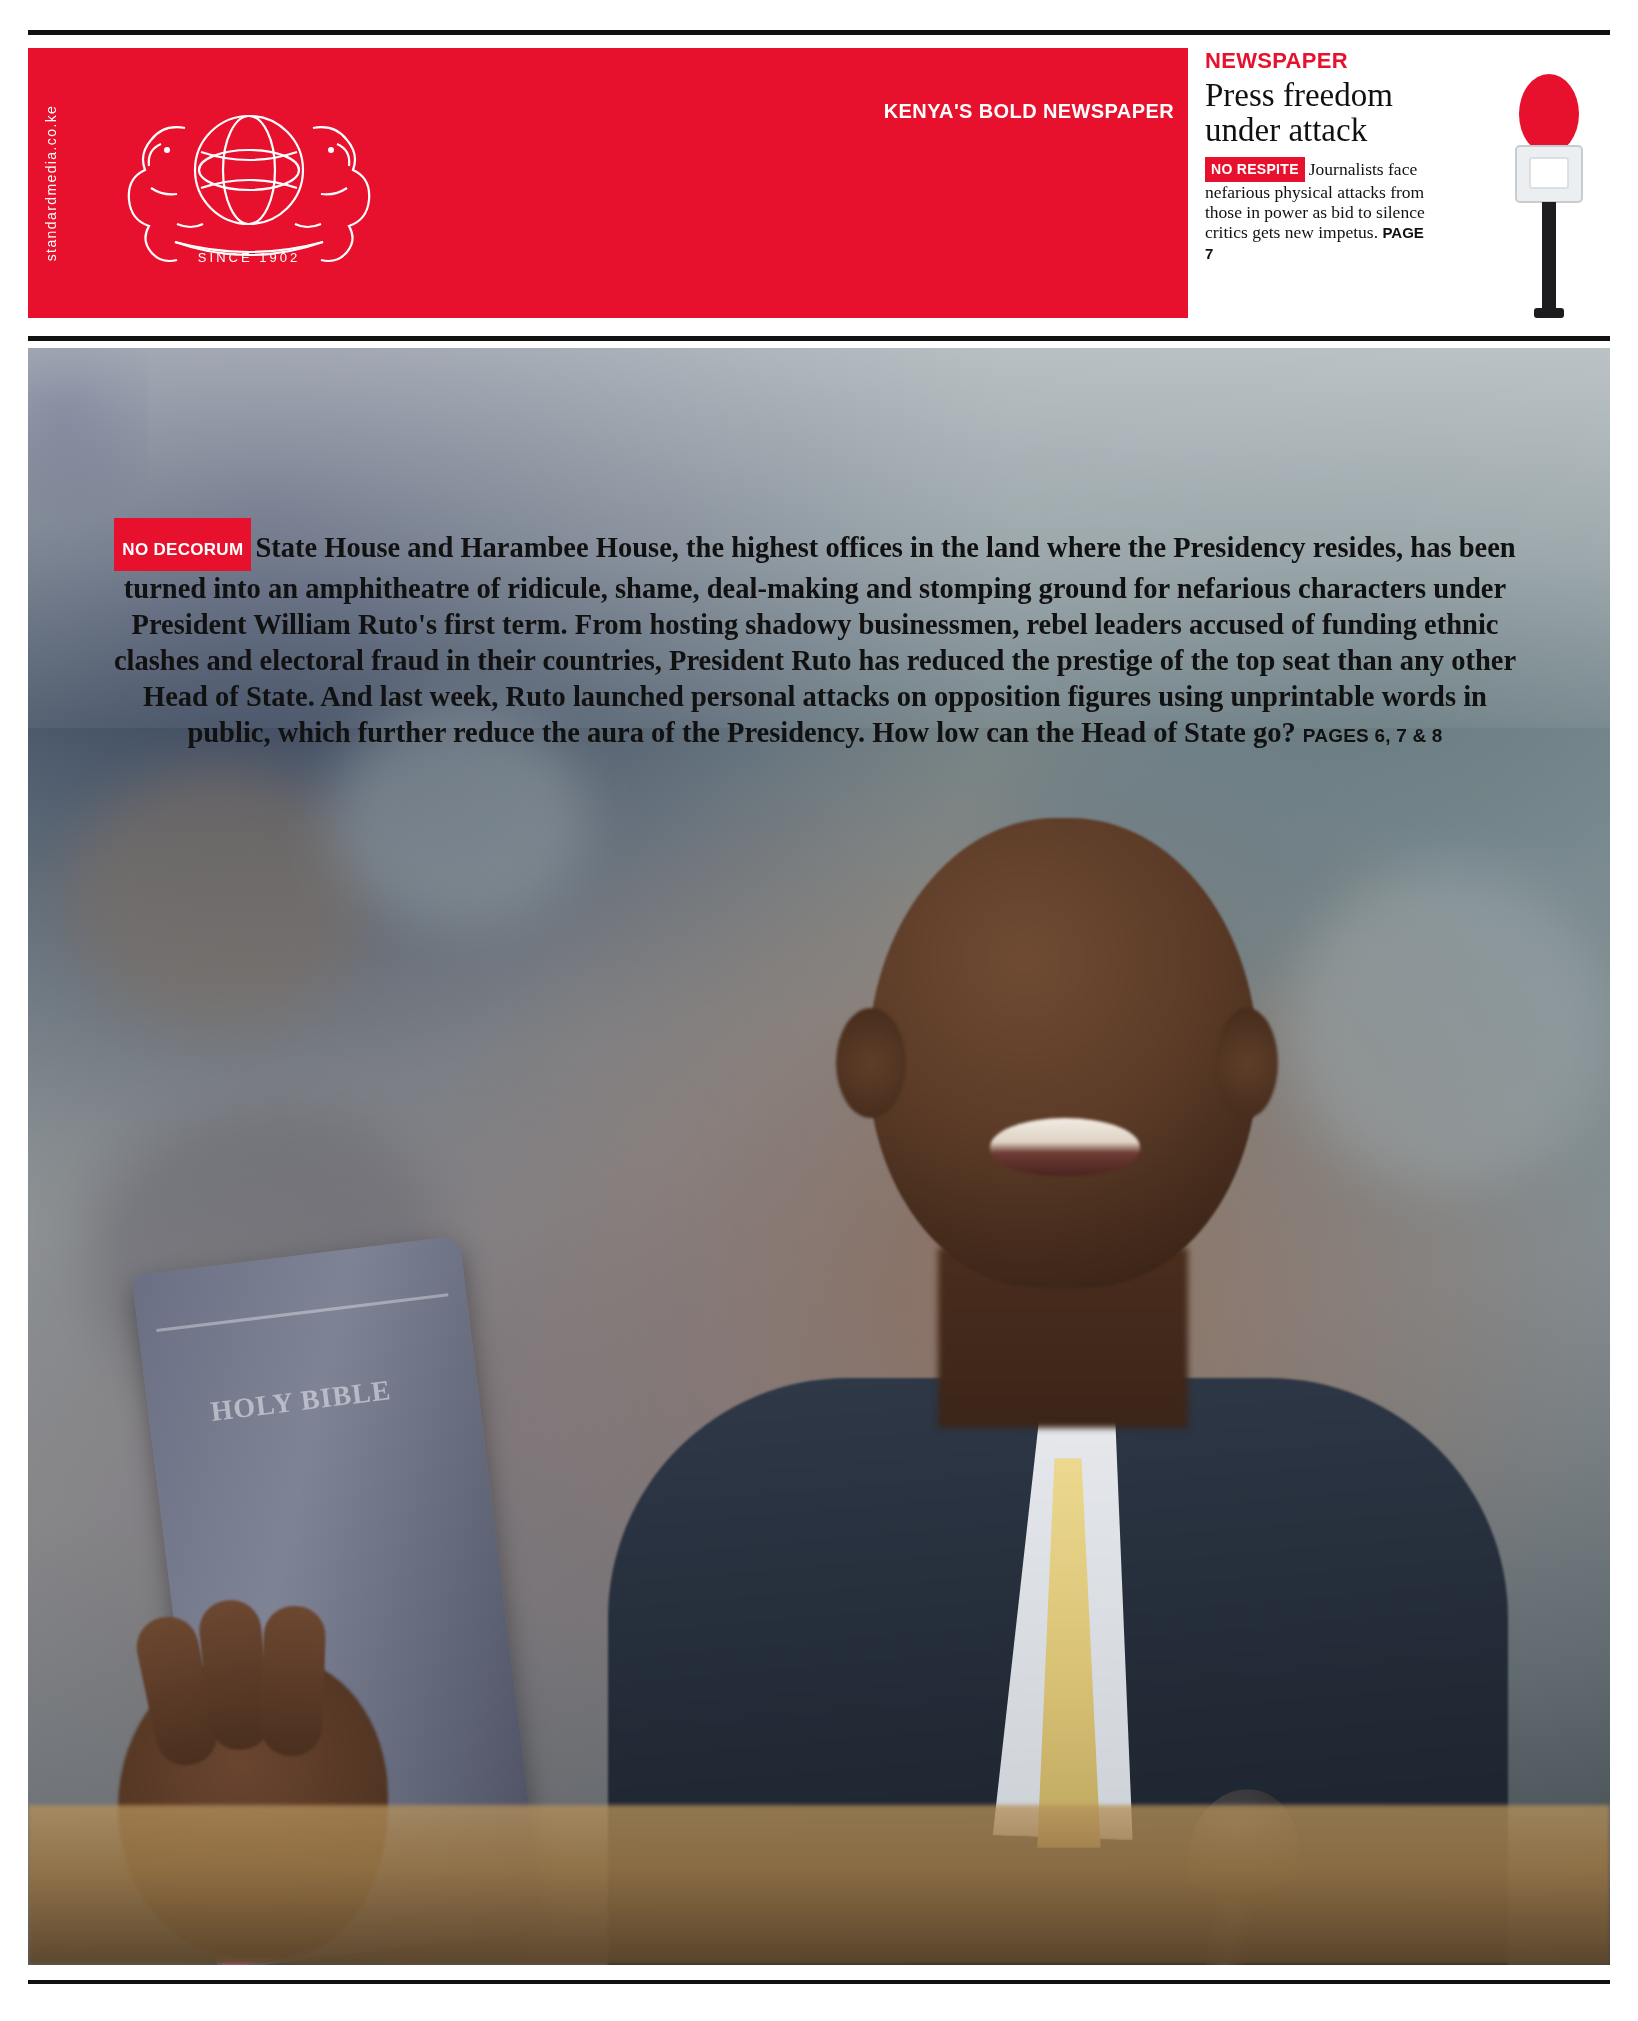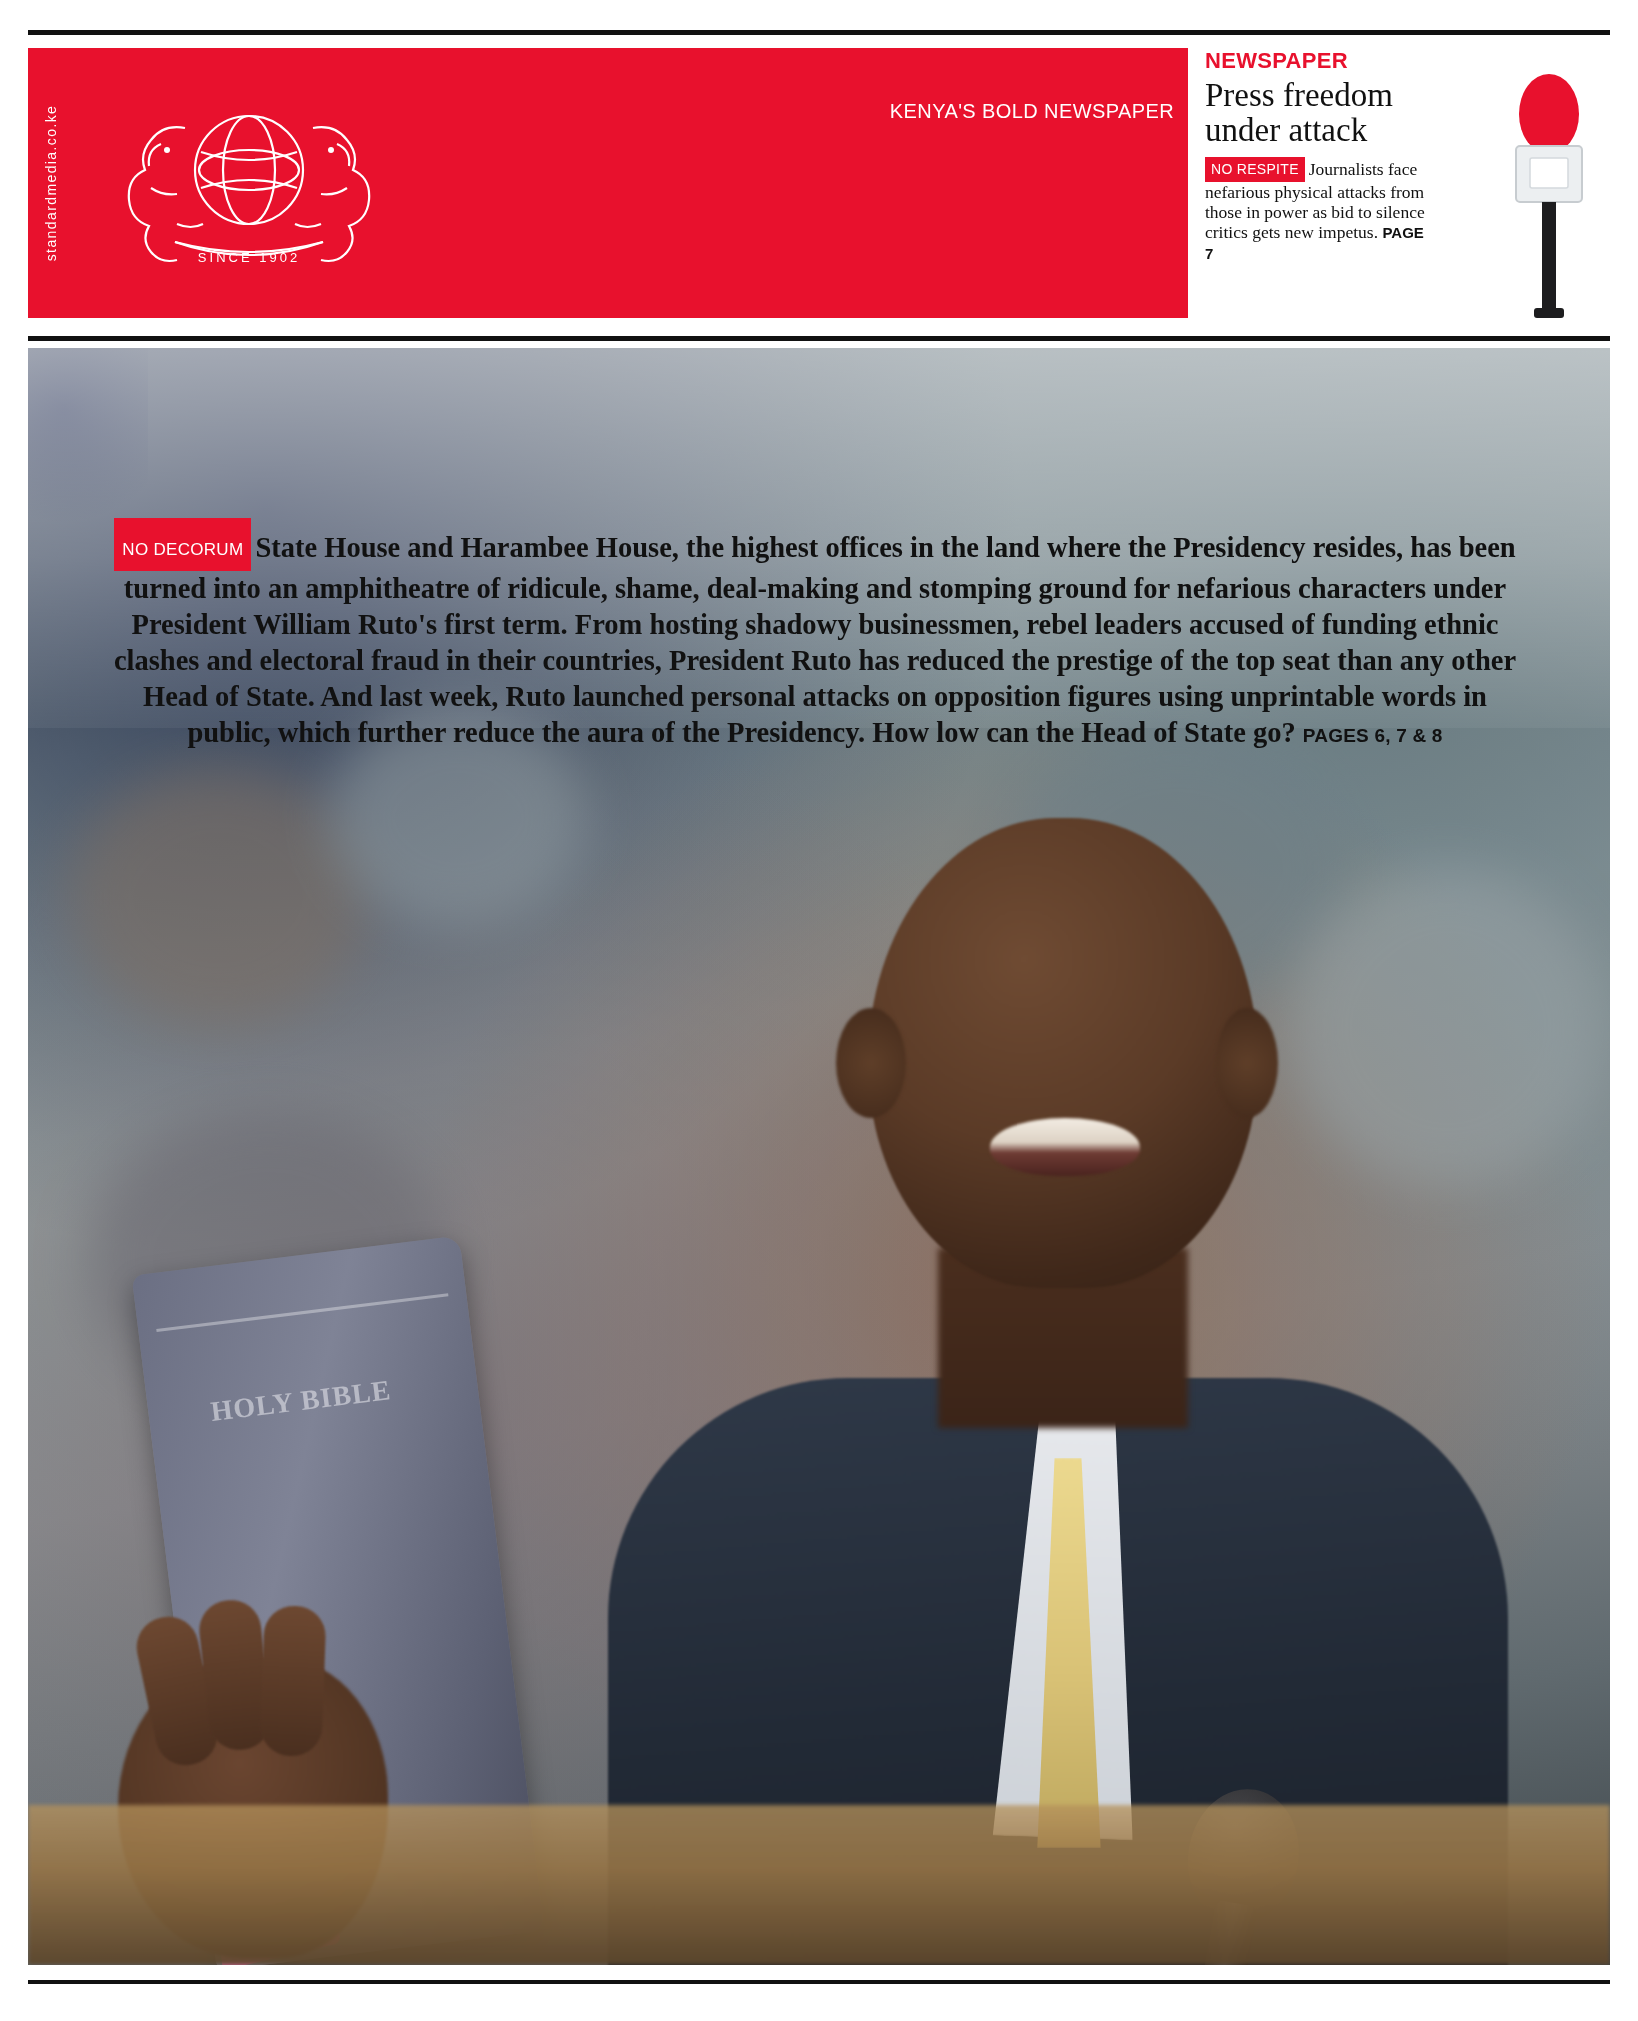--- a/index.html
+++ b/index.html
@@ -96,21 +96,21 @@
     text-align: left;
     padding-left: 22px;
     margin-top: -6px;
   }
   .tagline {
     position: absolute;
     right: 14px;
     top: 52px;
     color: #ffffff;
     font-family: "Liberation Sans", sans-serif;
-    font-weight: 400;
+    font-weight: 700;
     font-size: 20px;
     letter-spacing: 0.4px;
   }
 
   
   .skybox {
     position: absolute;
     left: 1205px;
     top: 48px;
     width: 405px;
@@ -138,21 +138,21 @@
     font-family: "Liberation Serif", serif;
     font-size: 17.5px;
     line-height: 20px;
     color: #111111;
   }
   .tagbox {
     display: inline-block;
     background: #e8112d;
     color: #ffffff;
     font-family: "Liberation Sans", sans-serif;
-    font-weight: 400;
+    font-weight: 700;
     font-size: 14px;
     padding: 2px 6px 3px 6px;
     letter-spacing: 0.3px;
     vertical-align: 1px;
     margin-right: 4px;
   }
   .pageref {
     font-family: "Liberation Sans", sans-serif;
     font-weight: 700;
     font-size: 15px;

